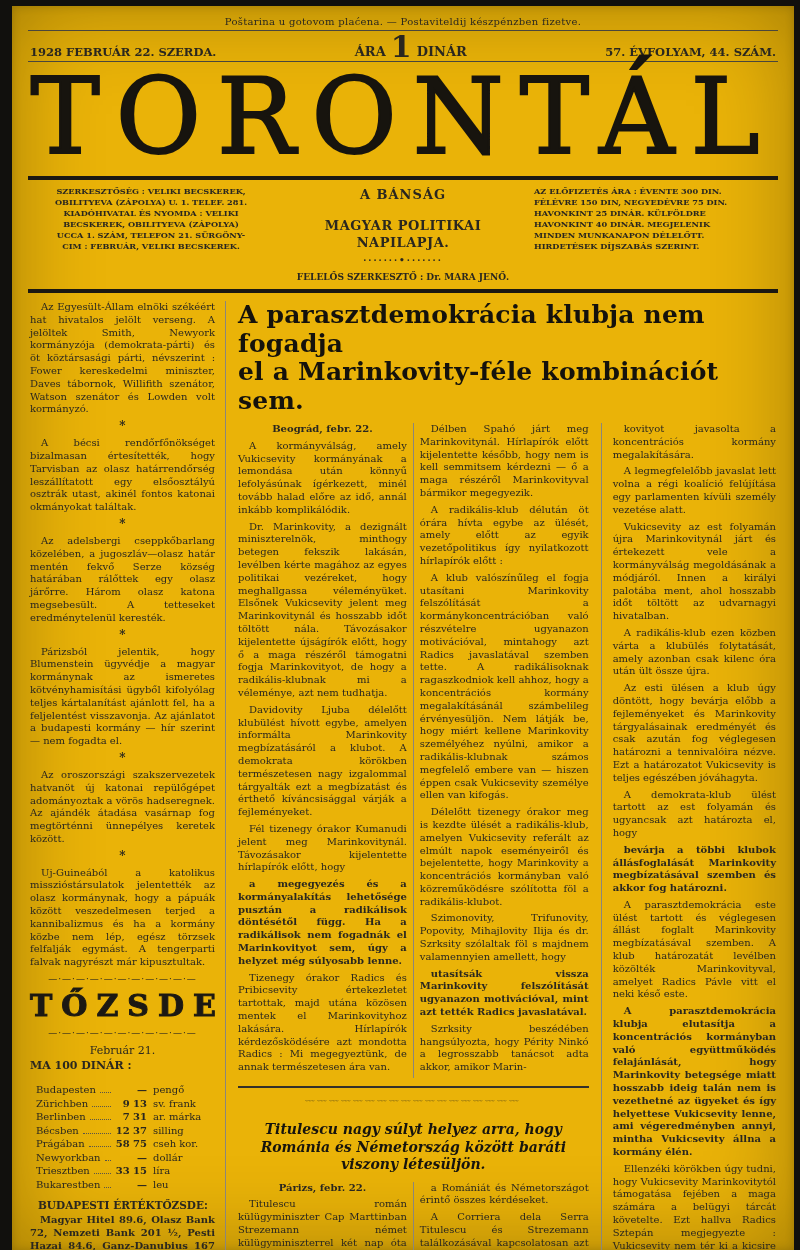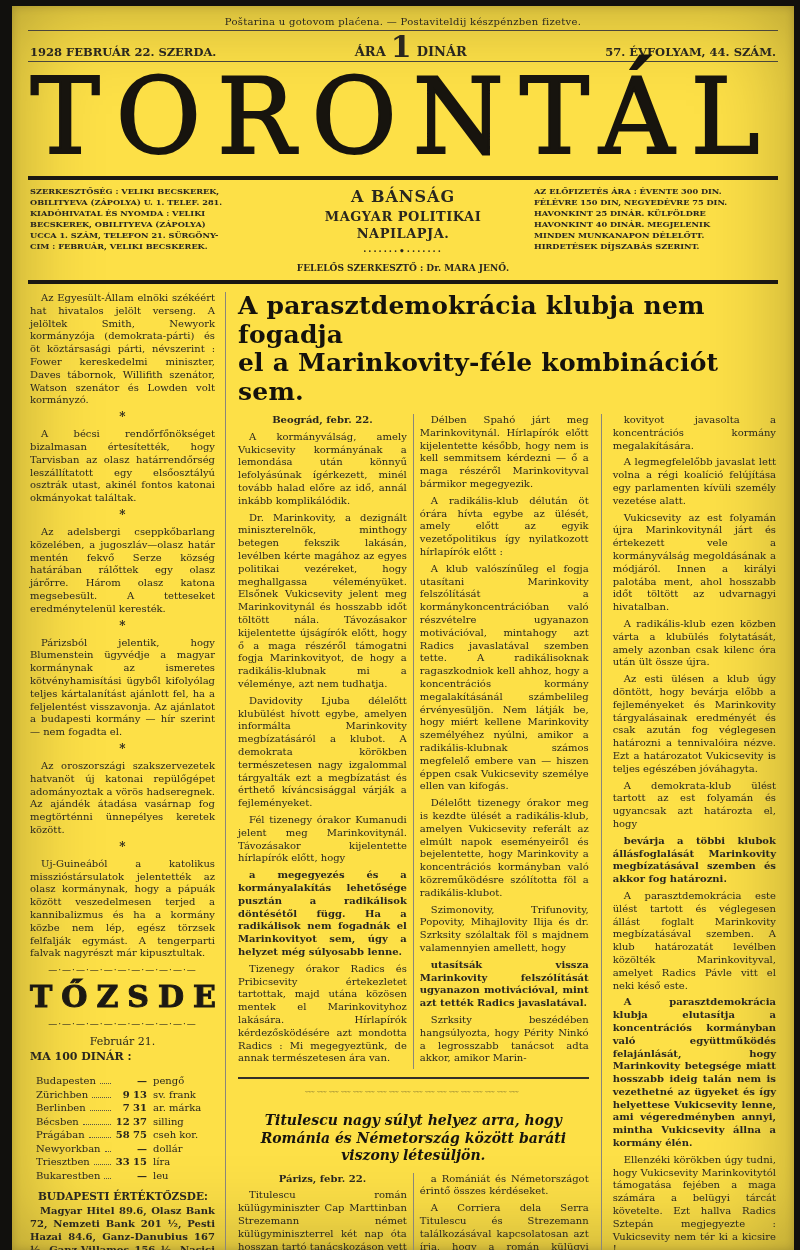--- a/index.html
+++ b/index.html
@@ -1,39 +1,39 @@
 <!DOCTYPE html>
 <html><head>
 <meta charset="utf-8">
 <style>
   html,body{margin:0;padding:0;width:800px;height:1250px;overflow:hidden;background:#11100d;}
   .paper{
     position:absolute;left:12px;top:6px;width:782px;height:1244px;
-    background:#fde047;color:#2a271f;
+    background:#eab308;color:#2a271f;
     font-family:"DejaVu Serif", serif;
     box-shadow:inset 0 0 90px rgba(0,0,0,.30), inset 0 0 10px rgba(0,0,0,.18);
     overflow:hidden;
   }
   .inner{padding:6px 16px 0 16px;}
   .top-notice{font-size:10px;text-align:center;padding:4px 0 3px;letter-spacing:.3px;}
   .rule{border-top:1px solid #4a463c;margin:0;}
   .rule-heavy{border-top:4px solid #1b1812;margin:0;}
   .date-row{display:flex;align-items:flex-end;justify-content:space-between;padding:4px 2px 2px;font-weight:bold;font-size:11.5px;}
   .price{display:flex;align-items:flex-end;gap:5px;font-size:13px;font-weight:bold;}
   .price-big{font-size:30px;line-height:.8;font-weight:bold;}
   .masthead{
     text-align:center;font-weight:normal;font-size:104px;line-height:1.02;
     letter-spacing:16px;color:#17140e;padding:2px 0 6px;
     -webkit-text-stroke:2px #17140e;white-space:nowrap;
   }
   .info-row{display:flex;gap:10px;padding:6px 2px;font-size:8.2px;line-height:1.35;font-weight:bold;}
-  .info-col{flex:1;}
+  .info-col{flex:1;text-align:center;}
   .info-col.center{text-align:center;}
   .info-col.right{text-align:left;}
-  .bansag{font-size:16px;letter-spacing:1px;margin-bottom:0;}
+  .bansag{font-size:13px;letter-spacing:1px;margin-bottom:13px;}
   .napilap{font-size:13px;letter-spacing:.5px;}
   .ornament{font-size:9px;letter-spacing:2px;margin:2px 0;}
   .editor{font-size:9px;margin-top:5px;}
 
   .body-grid{display:grid;grid-template-columns:196px 1fr;column-gap:12px;padding:8px 2px 0;}
   .left-rail{border-right:1px solid #8b867a;padding-right:10px;}
   p{margin:0 0 4px;font-size:10px;line-height:1.28;text-align:justify;text-indent:11px;}
   .em{font-weight:bold;}
   .ctr{text-align:center;text-indent:0;font-weight:bold;}
   .sep-star{text-align:center;font-weight:bold;font-size:12px;line-height:1;margin:3px 0 5px;}

